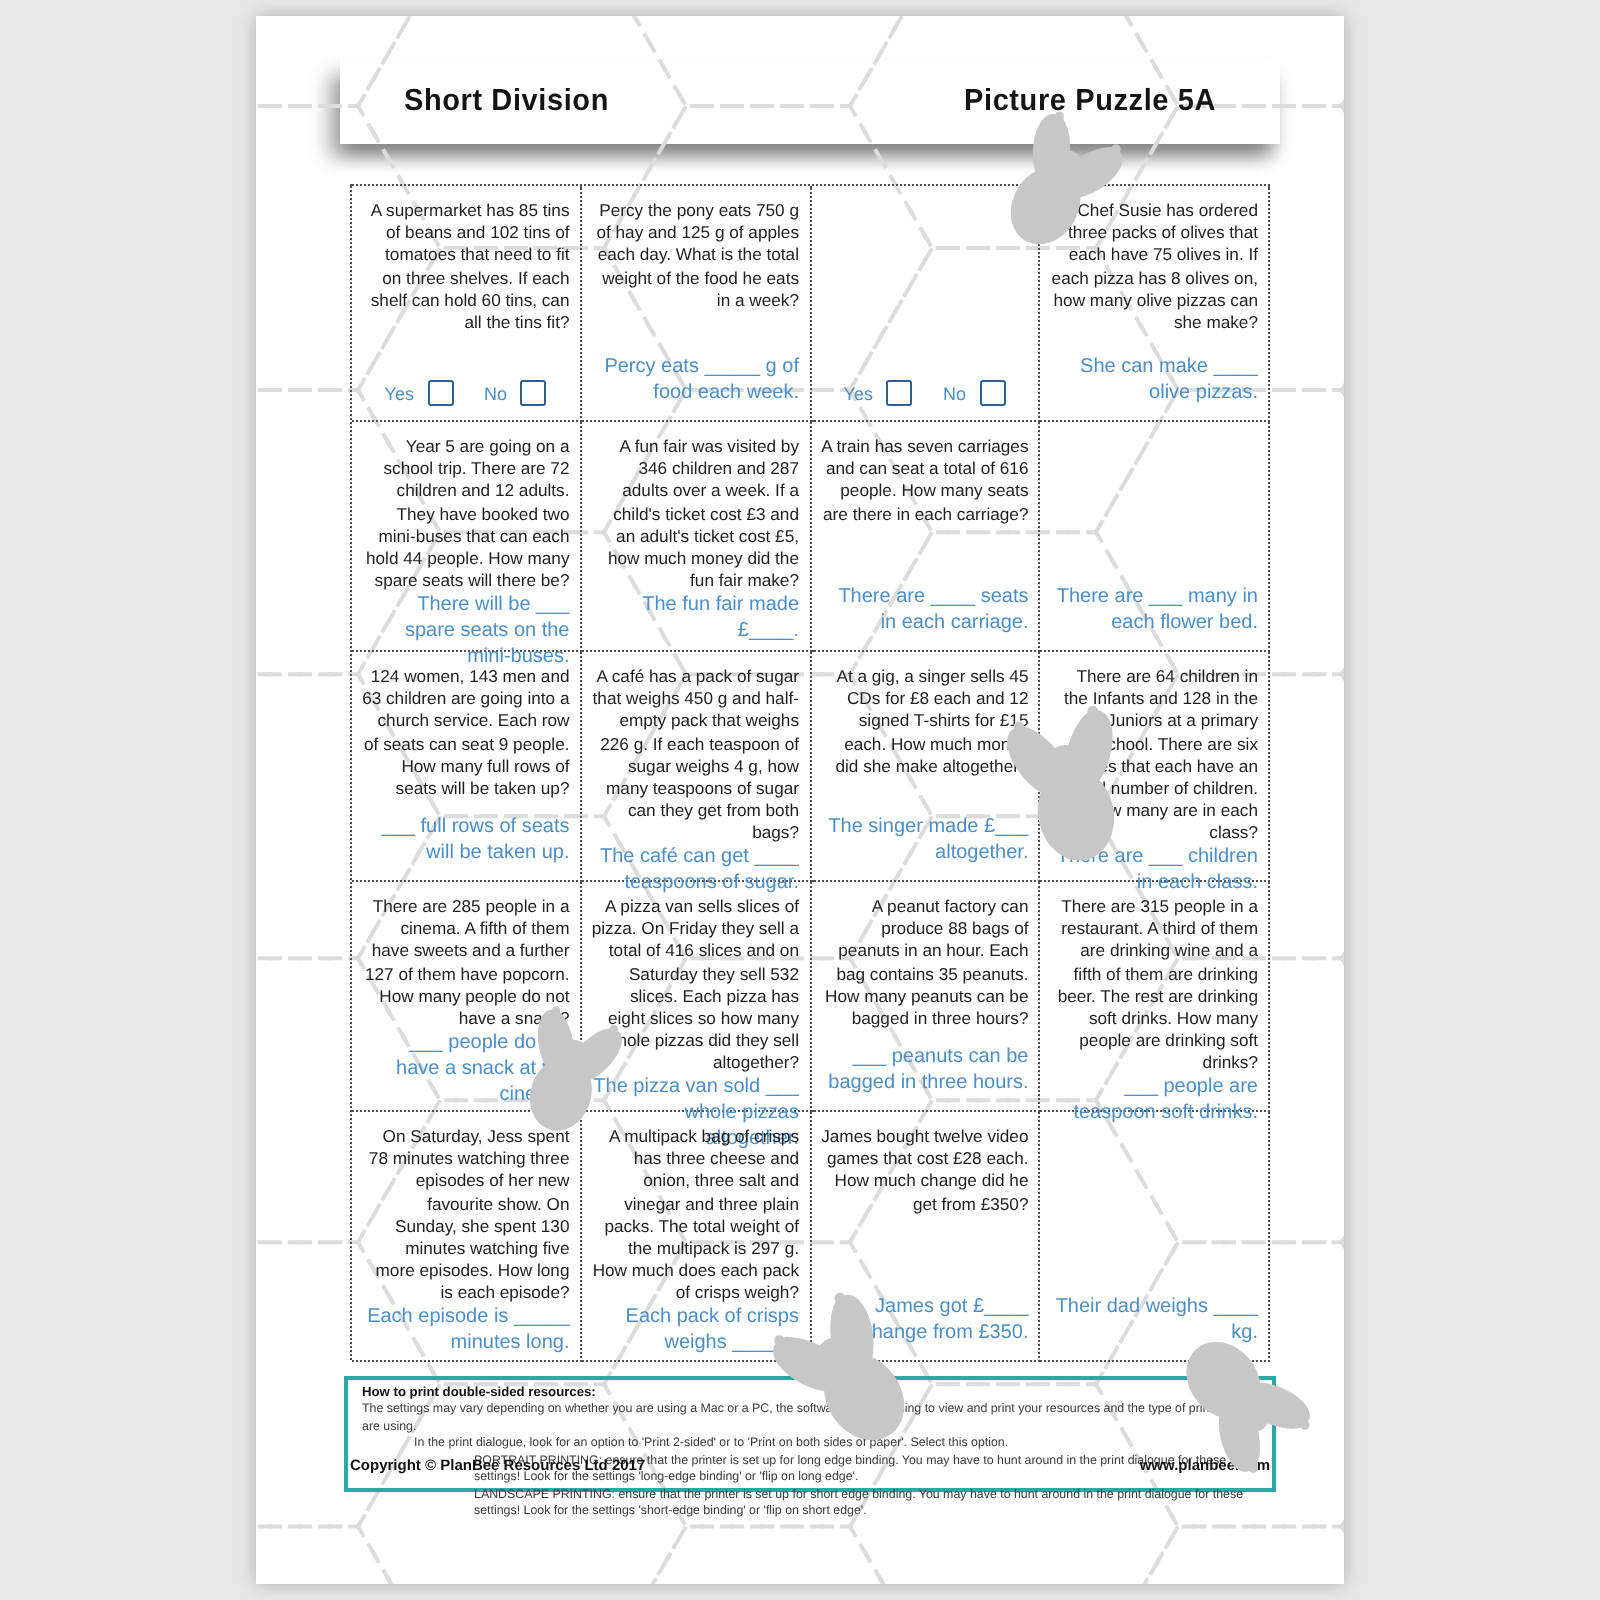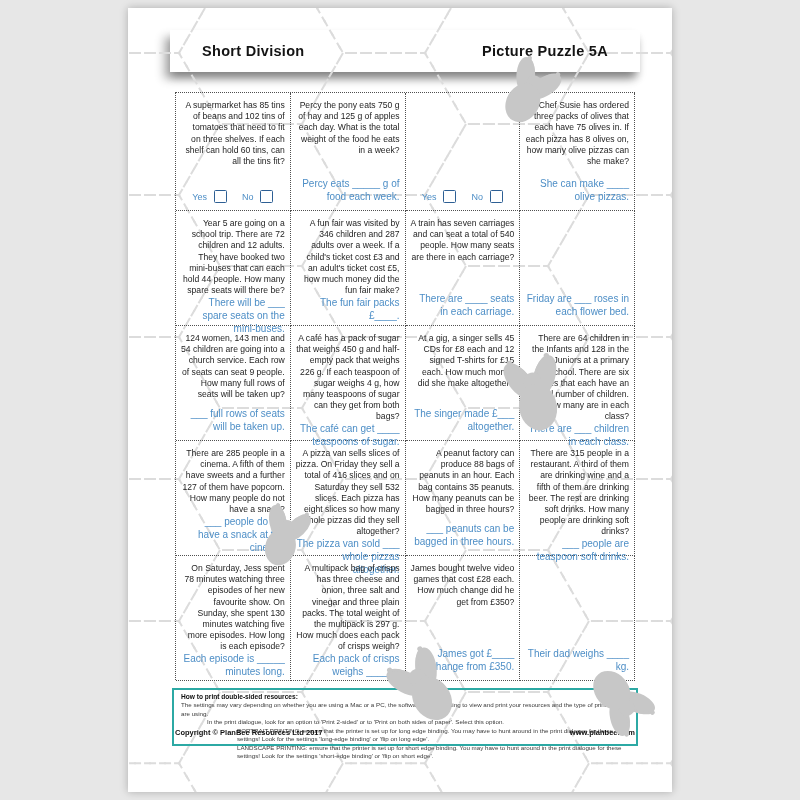--- a/index.html
+++ b/index.html
@@ -172,34 +172,34 @@
     <div class="ans">She can make ____ olive pizzas.</div>
 
   </div>
       <div class="card">
     <div class="q">Year 5 are going on a school trip. There are 72 children and 12 adults. They have booked two mini-buses that can each hold 44 people. How many spare seats will there be?</div>
     <div class="ans">There will be ___ spare seats on the mini-buses.</div>
 
   </div>
       <div class="card">
     <div class="q">A fun fair was visited by 346 children and 287 adults over a week. If a child's ticket cost £3 and an adult's ticket cost £5, how much money did the fun fair make?</div>
-    <div class="ans">The fun fair packs £____.</div>
-
-  </div>
-      <div class="card">
-    <div class="q">A train has seven carriages and can seat a total of 540 people. How many seats are there in each carriage?</div>
+    <div class="ans">The fun fair made £____.</div>
+
+  </div>
+      <div class="card">
+    <div class="q">A train has seven carriages and can seat a total of 616 people. How many seats are there in each carriage?</div>
     <div class="ans">There are ____ seats in each carriage.</div>
 
   </div>
       <div class="card">
-    <div class="ans">Friday are ___ roses in each flower bed.</div>
-
-  </div>
-      <div class="card">
-    <div class="q">124 women, 143 men and 54 children are going into a church service. Each row of seats can seat 9 people. How many full rows of seats will be taken up?</div>
+    <div class="ans">There are ___ many in each flower bed.</div>
+
+  </div>
+      <div class="card">
+    <div class="q">124 women, 143 men and 63 children are going into a church service. Each row of seats can seat 9 people. How many full rows of seats will be taken up?</div>
     <div class="ans">___ full rows of seats will be taken up.</div>
 
   </div>
       <div class="card">
     <div class="q">A café has a pack of sugar that weighs 450 g and half-empty pack that weighs 226 g. If each teaspoon of sugar weighs 4 g, how many teaspoons of sugar can they get from both bags?</div>
     <div class="ans">The café can get ____ teaspoons of sugar.</div>
 
   </div>
       <div class="card">
     <div class="q">At a gig, a singer sells 45 CDs for £8 each and 12 signed T-shirts for £15 each. How much money did she make altogether?</div>

